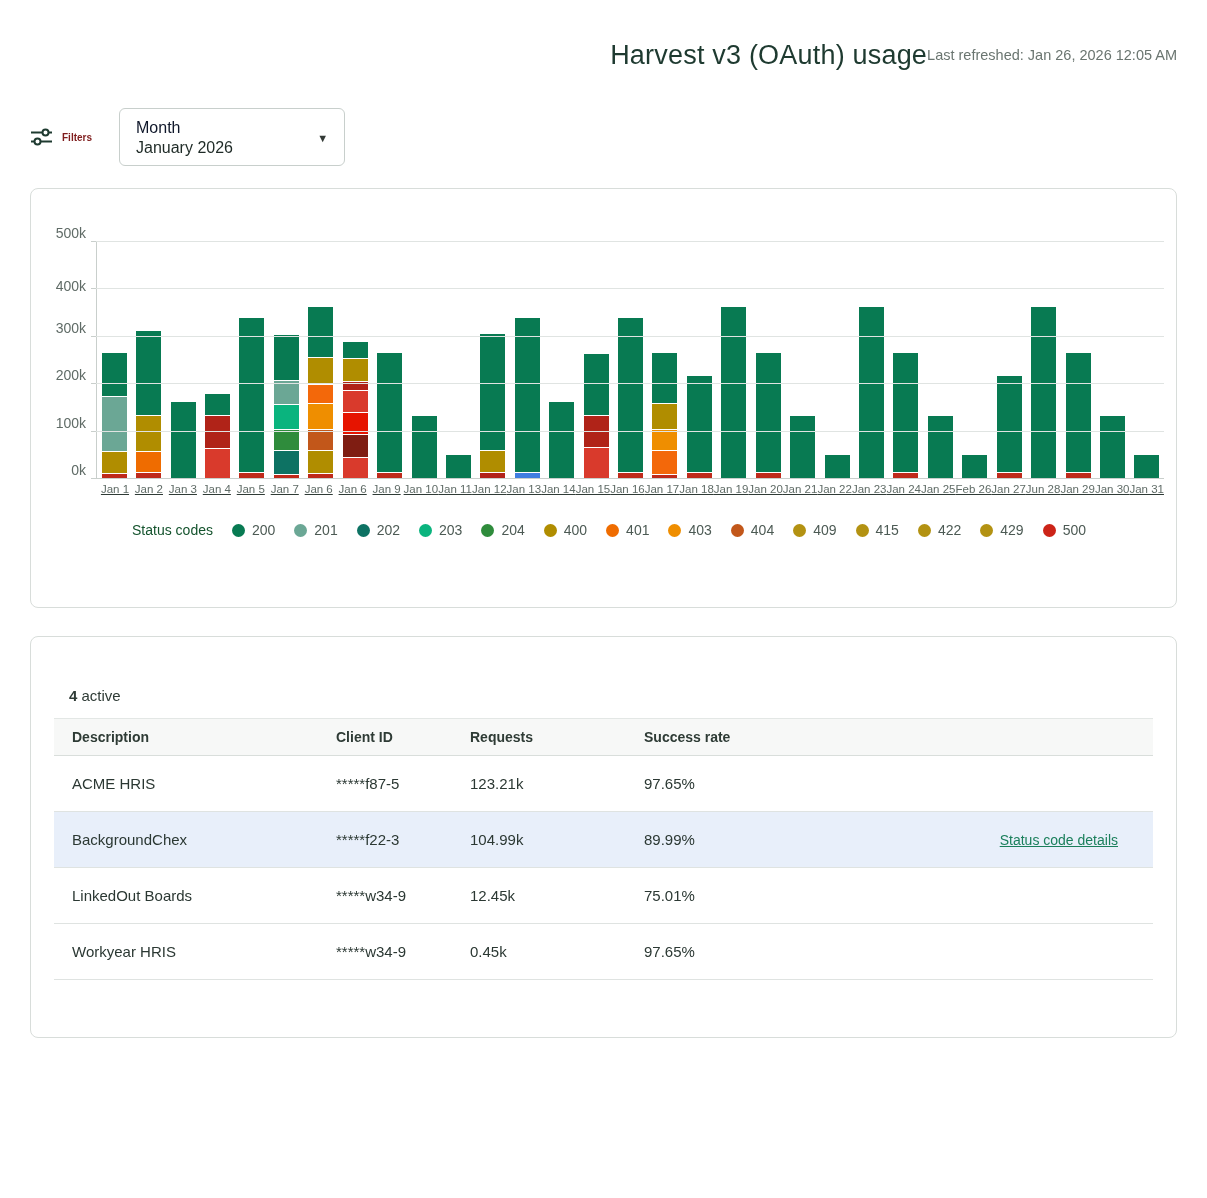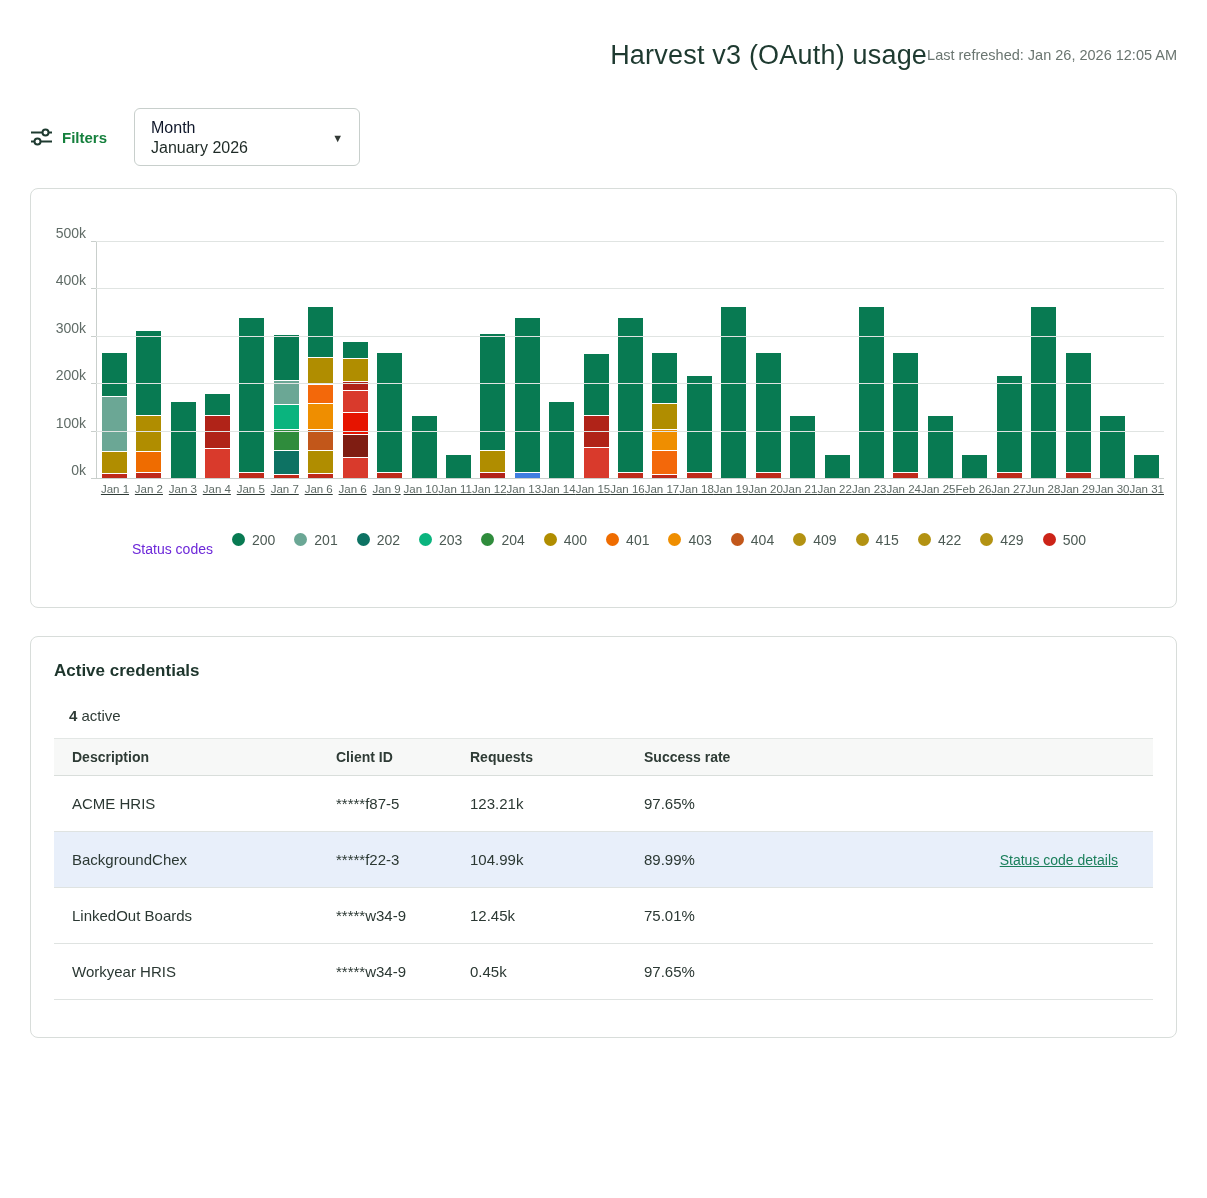--- a/index.html
+++ b/index.html
@@ -13,21 +13,21 @@
 
   
   .header { display:flex; justify-content:flex-end; align-items:flex-start; padding-top:40px; }
   .page-title { font-size:27px; font-weight:500; color:#1e3a30; letter-spacing:.2px; }
   .refreshed { font-size:14.5px; color:#6a7570; padding-top:7px; }
 
   
   .filters-row { display:flex; align-items:center; margin-top:37px; }
   .filters-btn { display:flex; align-items:center; gap:9px; cursor:pointer; }
   .filters-btn svg { display:block; }
-  .filters-label { font-size:15px; font-weight:700; color:#15803d; }
+  .filters-label { font-size:10px; font-weight:700; color:#7f1d1d; }
   .month-select {
     margin-left:27px; width:226px; height:58px;
     border:1px solid #c8cfcc; border-radius:6px;
     padding:9px 14px 8px 16px;
     display:flex; justify-content:space-between; align-items:center;
     cursor:pointer; background:#fff;
   }
   .month-texts { display:flex; flex-direction:column; gap:2px; }
   .month-label { font-size:16px; color:#0f172a; font-weight:400; }
   .month-value { font-size:16px; color:#1e2a26; }
@@ -55,21 +55,21 @@
   .y-axis-line { position:absolute; left:0; top:0; bottom:0; width:1px; background:#c9cfcc; }
   .tick-mark { position:absolute; left:-5px; width:5px; height:1px; background:#c9cfcc; }
   .y-label { position:absolute; right:calc(100% + 10px); transform:translateY(-50%); font-size:14px; color:#5f6b66; white-space:nowrap; }
   .bars-row { position:absolute; left:1px; right:0; top:0; bottom:0; display:flex; align-items:flex-end; }
   .bar-cell { flex:1 1 0; display:flex; justify-content:center; align-items:flex-end; height:100%; }
   .bar { width:25px; display:flex; flex-direction:column-reverse; gap:1px; }
   .seg { width:100%; }
   .x-labels-row { display:flex; margin:4px 0 0 44px;text-decoration:underline; }
   .x-label { flex:1 1 0; text-align:center; font-size:11.5px; color:#5f6b66; white-space:nowrap; }
   .legend { display:flex; justify-content:center; align-items:center; gap:19px; margin-top:27px; }
-  .legend-title { font-size:14px; color:#6d28d9;margin-top:19px; }
+  .legend-title { font-size:14px; color:#14532d; }
   .legend-item { display:flex; align-items:center; gap:7px; }
   .legend-dot { width:13px; height:13px; border-radius:50%; }
   .legend-text { font-size:14px; color:#4c5a54; }
 
   
   .cred-card { margin-top:28px; padding:24px 23px 30px 23px; min-height:402px; }
   .active-count { margin:26px 0 14px 15px; font-size:15px; color:#2f3b36; }
   .active-count b { font-weight:700; }
   table.cred { width:100%; border-collapse:collapse; }
   table.cred th {
@@ -326,21 +326,21 @@
         <div class="tick-mark" style="bottom: 47.4px;"></div>
         <div class="y-label" style="bottom: 40.4px;">100k</div>
         <div class="gridline" style="bottom: 94.8px;"></div>
         <div class="tick-mark" style="bottom: 94.8px;"></div>
         <div class="y-label" style="bottom: 87.8px;">200k</div>
         <div class="gridline" style="bottom: 142.2px;"></div>
         <div class="tick-mark" style="bottom: 142.2px;"></div>
         <div class="y-label" style="bottom: 135.2px;">300k</div>
         <div class="gridline" style="bottom: 189.6px;"></div>
         <div class="tick-mark" style="bottom: 189.6px;"></div>
-        <div class="y-label" style="bottom: 183px; margin-left: 12px;">400k</div>
+        <div class="y-label" style="bottom: 177px; margin-left: 12px;">400k</div>
         <div class="gridline" style="bottom: 237px;"></div>
         <div class="tick-mark" style="bottom: 237px;"></div>
         <div class="y-label" style="bottom: 230px;">500k</div>
       </div>
     <div class="x-labels-row">
         <div class="x-label">Jan 1</div>
         <div class="x-label">Jan 2</div>
         <div class="x-label">Jan 3</div>
         <div class="x-label">Jan 4</div>
         <div class="x-label">Jan 5</div>
@@ -426,21 +426,20 @@
           <span class="legend-text">429</span>
         </span>
         <span class="legend-item">
           <span class="legend-dot" style="background: rgb(204, 36, 24);"></span>
           <span class="legend-text">500</span>
         </span>
       </div>
   </div>
 
   <div class="card cred-card">
-    <div class="card-title">Active credentials</div>
     <div class="active-count"><b>4</b><span> active</span></div>
     <table class="cred">
       <thead>
         <tr>
           <th class="c1">Description</th>
           <th class="c2">Client ID</th>
           <th class="c3">Requests</th>
           <th class="c4">Success rate</th>
           <th class="c5"></th>
         </tr>

